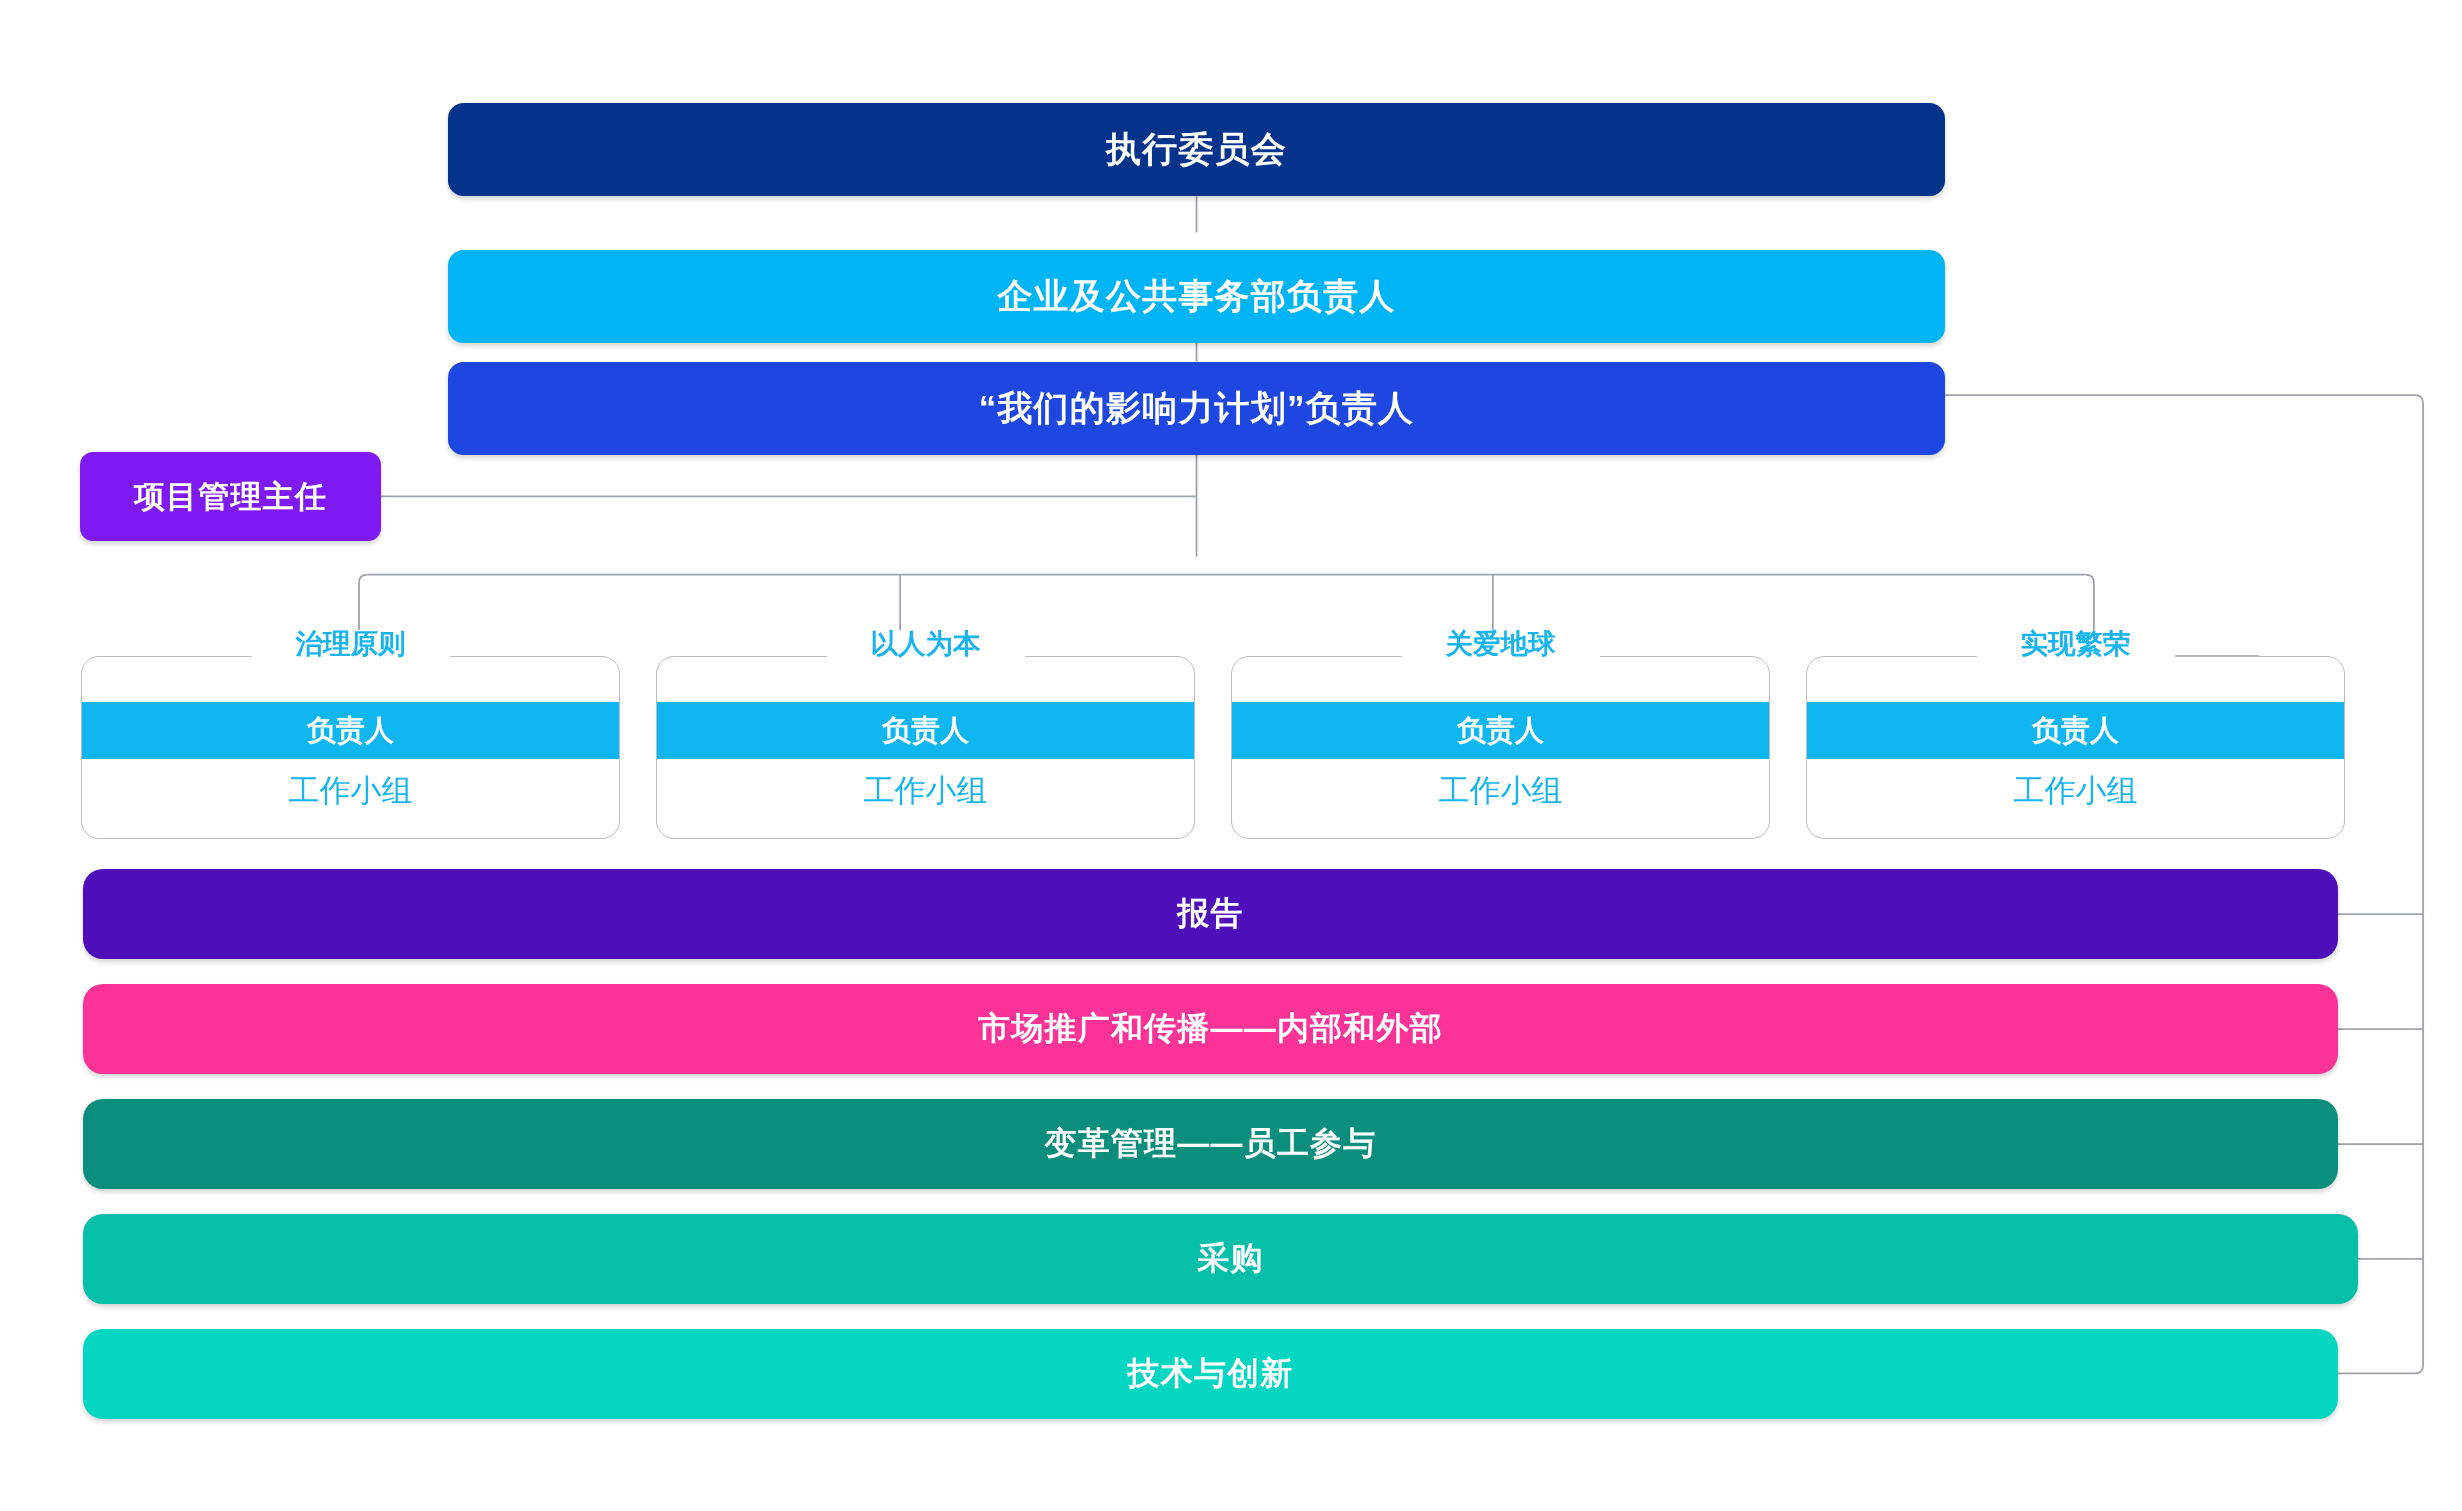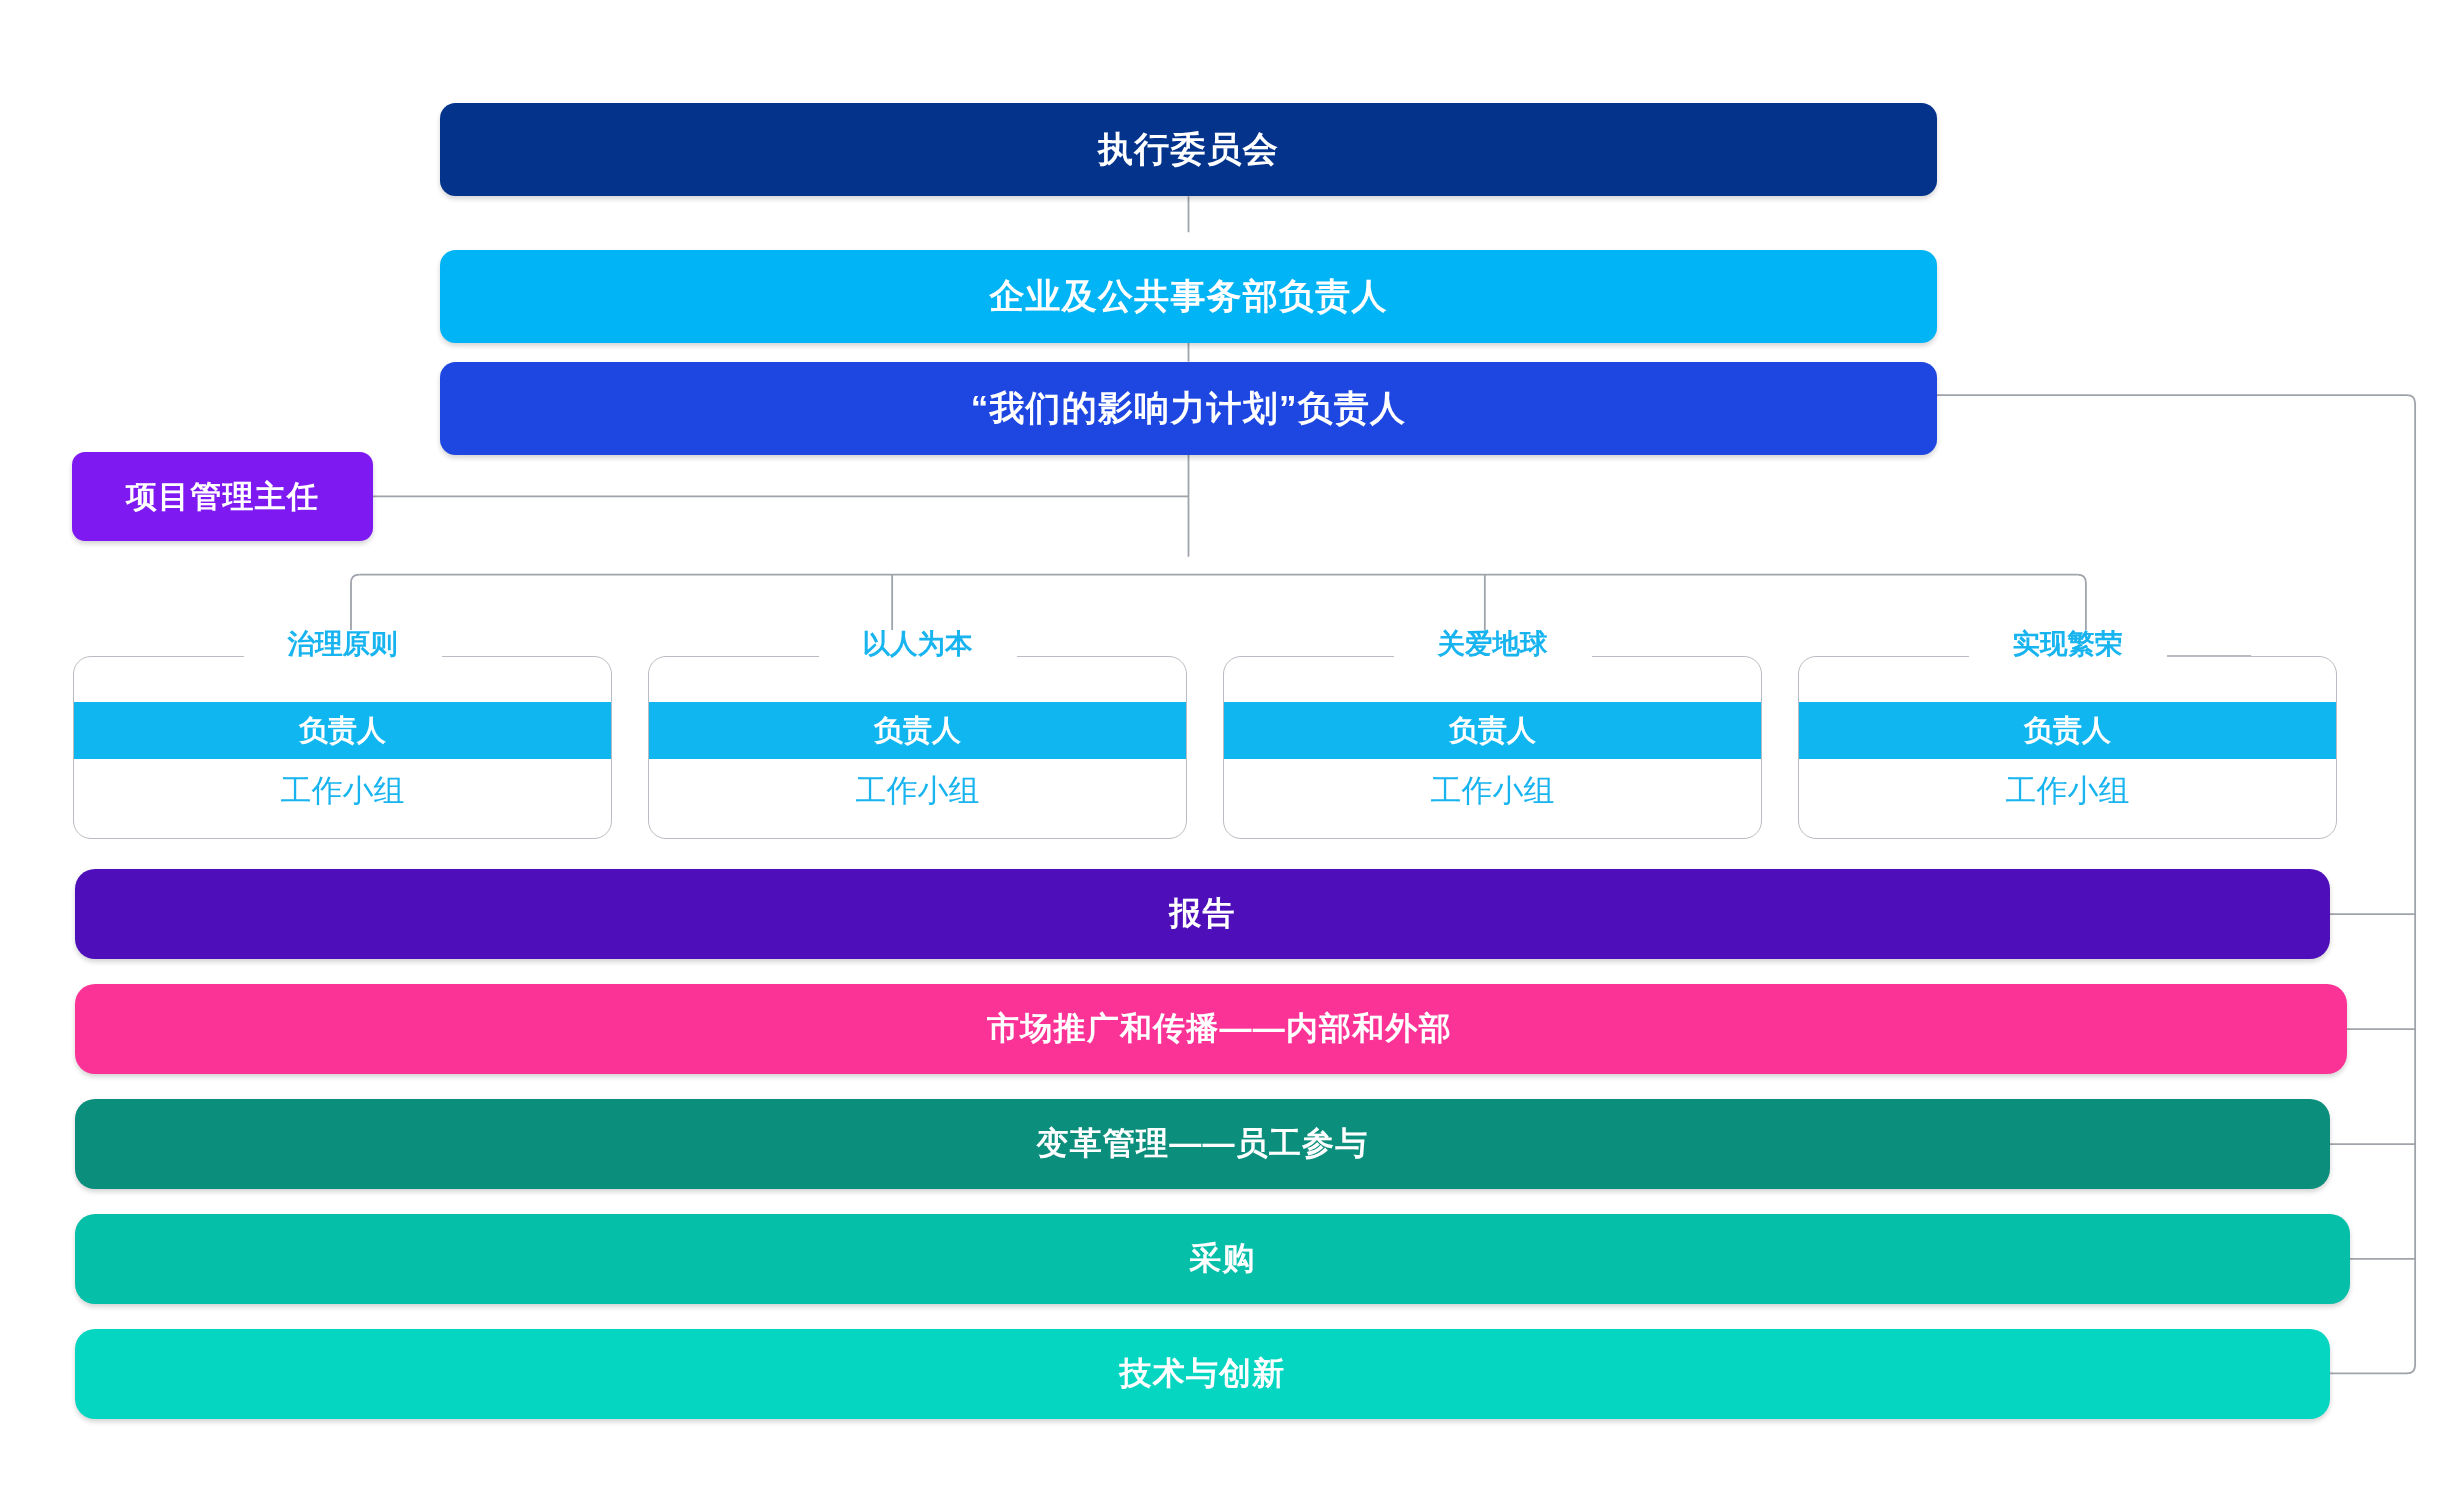--- a/index.html
+++ b/index.html
@@ -1,19 +1,19 @@
 <!DOCTYPE html>
 <html style="font-size:9.6px"><head>
 <meta charset="utf-8">
 <style>
   html,body{margin:0;padding:0;background:#ffffff;}
   body{width:2462px;height:1511px;position:relative;overflow:hidden;
        font-family:"Liberation Sans","DejaVu Sans",sans-serif;}
 
-  .canvas{position:absolute;inset:0;}
+  .canvas{position:absolute;inset:0;margin-left:8px;}
 
   
   .lines{position:absolute;left:0;top:0;width:2462px;height:1511px;pointer-events:none;}
 
   
   .topbar{position:absolute;left:440px;width:1497px;height:93px;
           border-radius:15.6px;display:flex;align-items:center;justify-content:center;
           color:#ffffff;font-weight:bold;font-size:35px;letter-spacing:1.2px;
           box-shadow:0 3px 5.4px rgba(0,0,0,.17);}
   .topbar.b1{top:103px;}
@@ -42,21 +42,21 @@
   .pillar .wg{position:absolute;left:0;right:0;top:114px;height:42px;
               display:flex;align-items:center;justify-content:center;
               color:#18B4F0;font-size:31px;}
 
   
   .botbar{position:absolute;left:75px;width:2255px;height:90px;
           border-radius:20px;display:flex;align-items:center;justify-content:center;
           color:#ffffff;font-weight:bold;font-size:32px;letter-spacing:1.2px;
           box-shadow:0 3px 5.4px rgba(0,0,0,.17);}
   .r1{top:869px;}
-  .r2{top:984px;padding-left:17px;}
+  .r2{top:984px;}
   .r3{top:1099px;}
   .r4{top:1214px;padding-left:20px;}
   .r5{top:1329px;}
 </style>
 </head>
 <body>
 
 <div class="canvas">
 
   <svg class="lines" viewBox="0 0 4112 2524" width="2462" height="1511">

